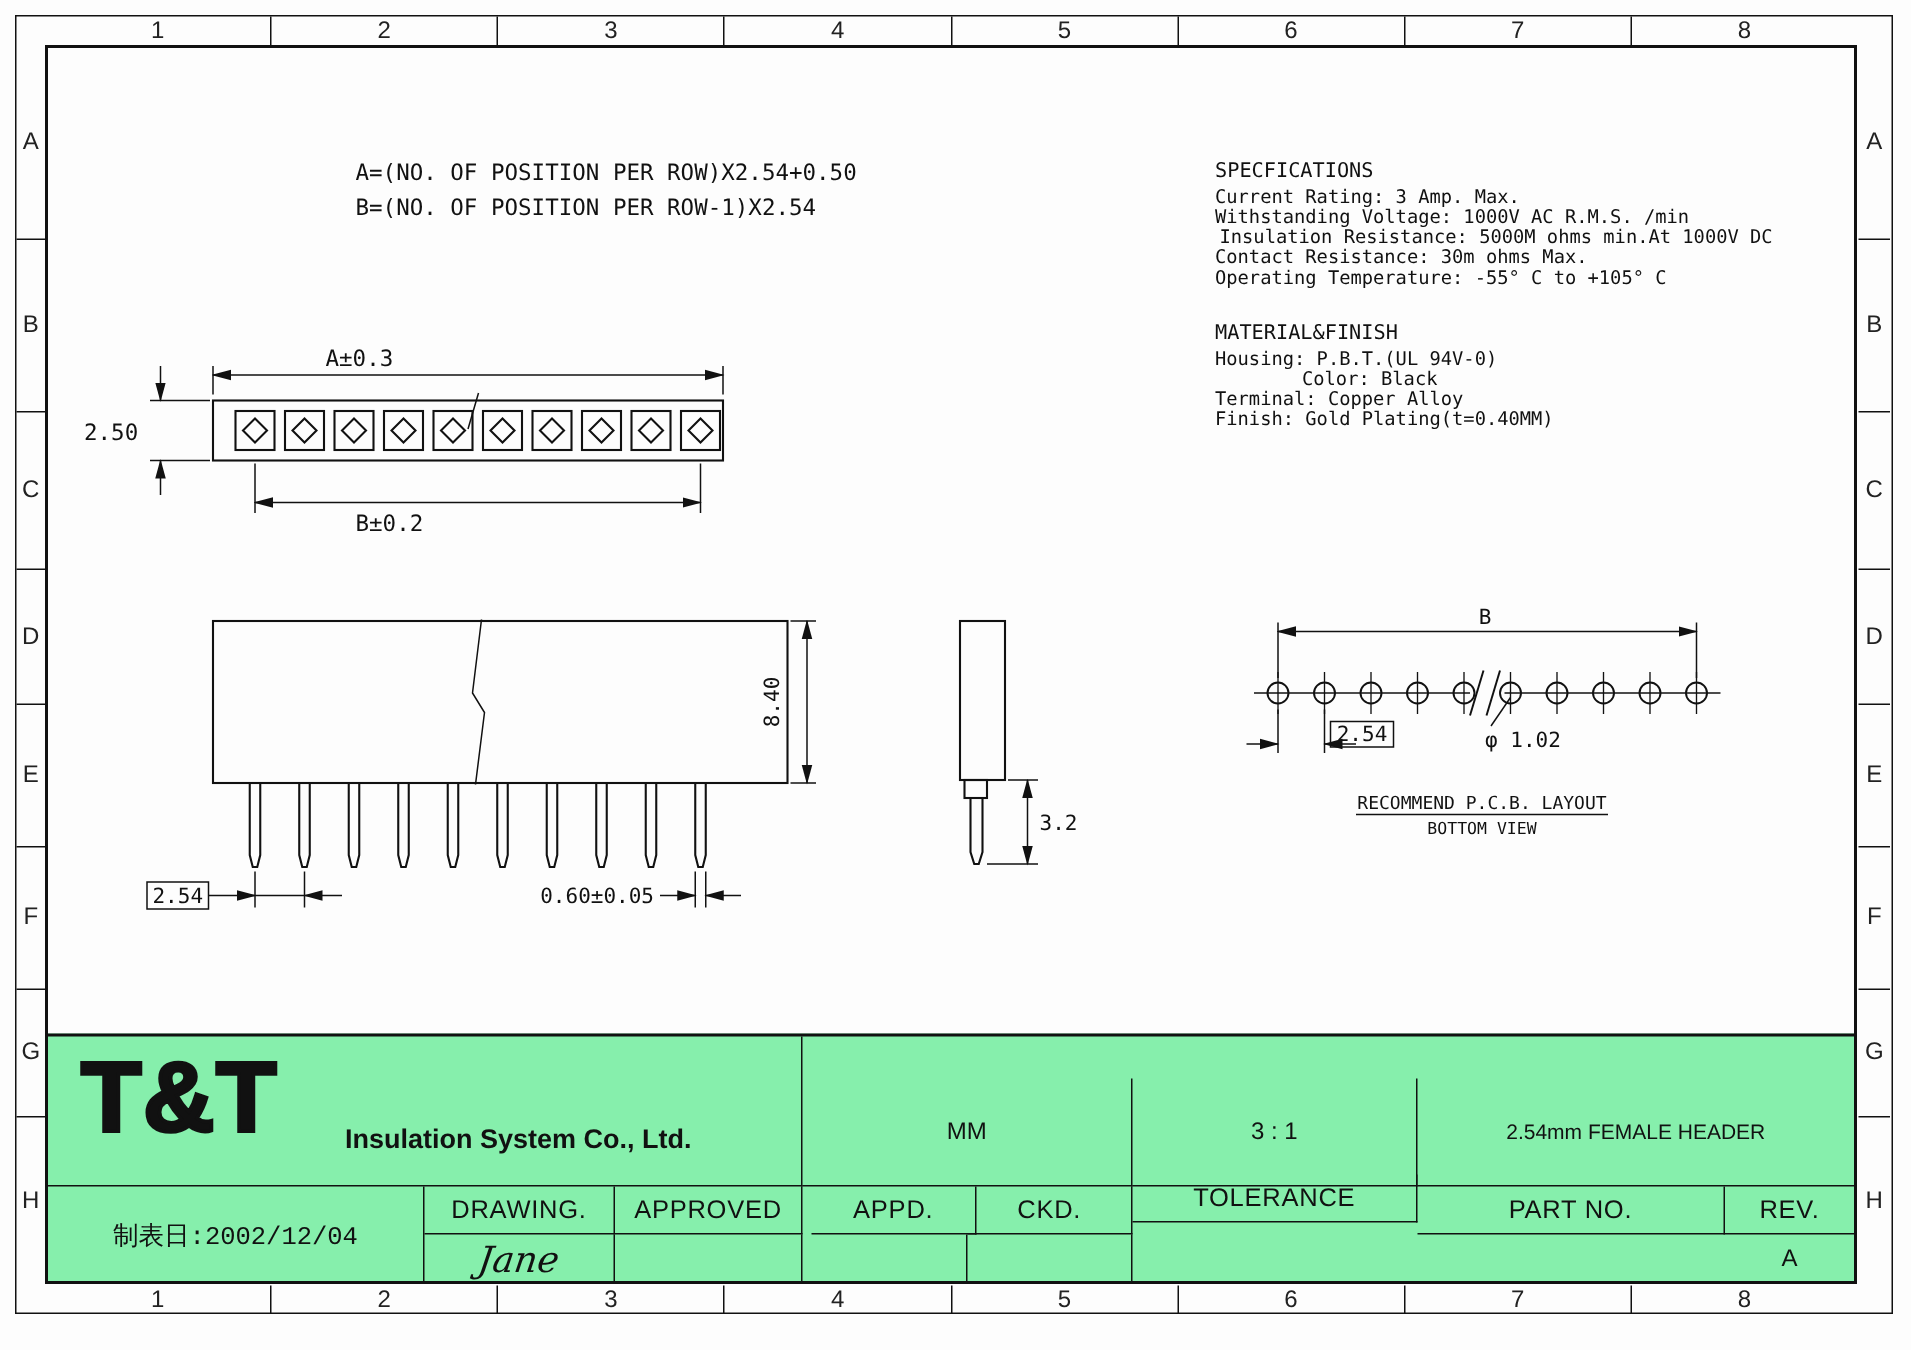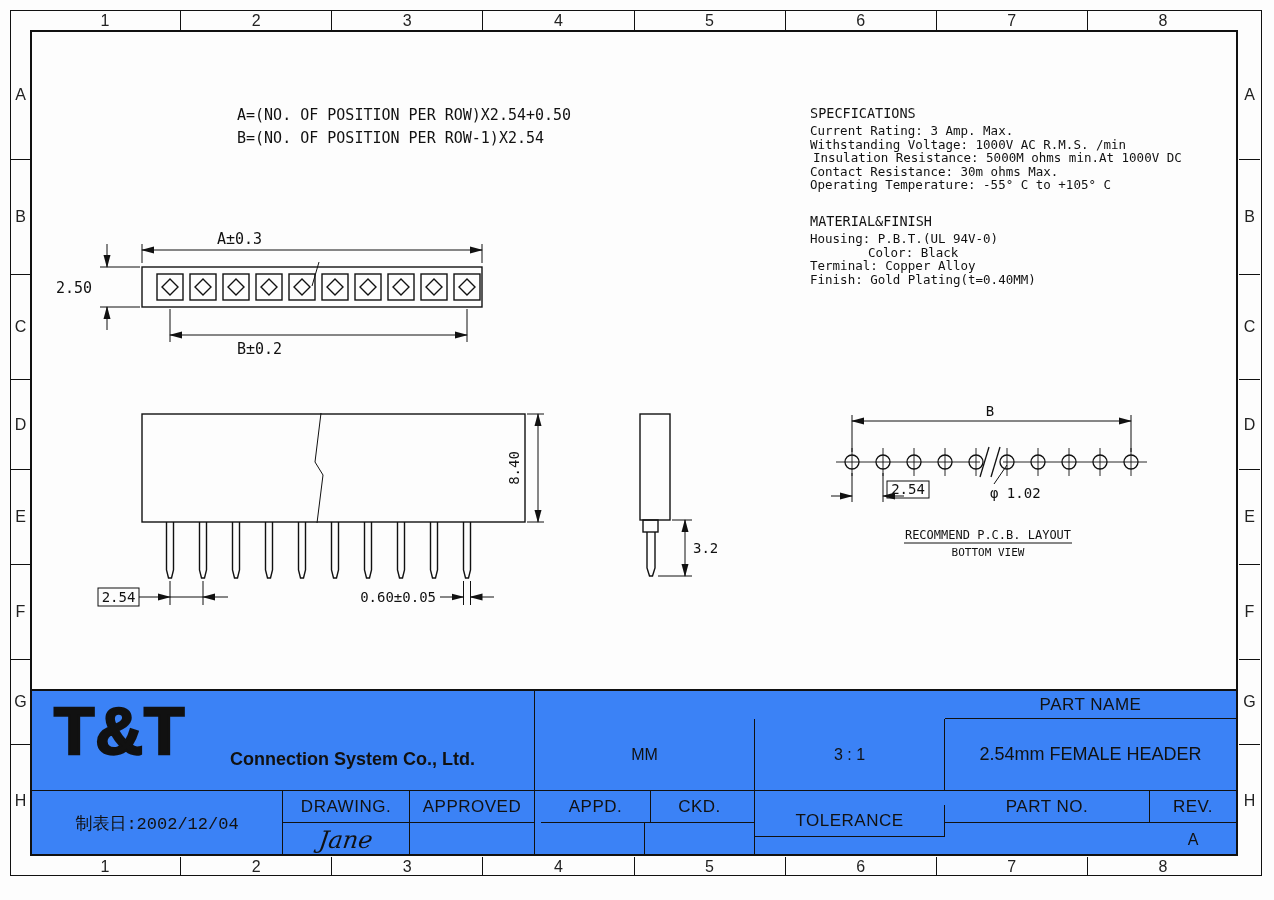--- a/index.html
+++ b/index.html
@@ -11,29 +11,29 @@
   .ruler-top{left:30px;top:11px;width:1208px;height:19px}
   .ruler-bottom{left:30px;top:857px;width:1208px;height:19px}
   .ruler-top .cell,.ruler-bottom .cell{flex:1 1 0;height:100%;border-right:1.5px solid #111}
   .ruler-top .cell:last-child,.ruler-bottom .cell:last-child{border-right:none}
   .ruler-left{left:11px;top:30px;width:19px;height:826px;flex-direction:column}
   .ruler-right{left:1239px;top:30px;width:21px;height:826px;flex-direction:column}
   .ruler-left .cell,.ruler-right .cell{width:100%;border-bottom:1.5px solid #111}
   .ruler-left .cell:last-child,.ruler-right .cell:last-child{border-bottom:none}
   svg.drawing{position:absolute;left:32px;top:32px}
   svg text{fill:#111;font-family:"DejaVu Sans Mono",monospace}
-  .titleblock{position:absolute;left:32px;top:689px;width:1204px;height:165px;border-top:2px solid #111;box-sizing:border-box;background:#3b82f6}
+  .titleblock{position:absolute;left:32px;top:689px;width:1204px;height:165px;border-top:2px solid #111;box-sizing:border-box;background:#86efac}
   .tb-cell{position:absolute;border-right:1.5px solid #111;border-bottom:1.5px solid #111;display:flex;align-items:center;justify-content:center;box-sizing:border-box;overflow:hidden}
   .no-b{border-bottom:none}.no-r{border-right:none}
   .tb-h{font-size:17px;letter-spacing:.5px}
   .tb-v{font-size:16px}
   .logo-cell{justify-content:flex-start}
   .logo{position:absolute;left:22px;top:2px;font-size:66px;font-weight:bold;letter-spacing:1px;-webkit-text-stroke:2.5px #111}
   .company{position:absolute;left:198px;top:58px;font-size:18px;font-weight:bold}
-  .partname-val{display:flex;flex-direction:column;align-items:center;justify-content:center;font-size:18px;line-height:1.55}
+  .partname-val{display:flex;flex-direction:column;align-items:center;justify-content:center;font-size:14px;line-height:1.55}
   .date-cell{font-size:17px;font-family:Liberation Mono, monospace}
   .signature{font-family:"DejaVu Serif",serif;font-style:italic;font-size:24px;transform:skewX(-8deg)}
   .partno-val{font-size:17px;letter-spacing:1px}
 </style>
 </head>
 <body>
 
 <div class="frame-outer"></div>
 <div class="frame-inner"></div>
 
@@ -234,40 +234,39 @@
   <text x="958" y="384" text-anchor="middle" font-size="14">B</text>
   <text x="876" y="462" text-anchor="middle" font-size="14">2.54</text>
   <text x="958" y="466" font-size="14">φ 1.02</text>
   <text x="956" y="507" text-anchor="middle" font-size="12">RECOMMEND P.C.B. LAYOUT</text>
   <text x="956" y="524" text-anchor="middle" font-size="11">BOTTOM VIEW</text>
 </svg>
 
 <div class="titleblock">
   <div class="tb-cell logo-cell" style="left:0;top:0;width:503px;height:100px">
     <div class="logo">T&amp;T</div>
-    <div class="company">Connection System Co., Ltd.</div>
+    <div class="company">Insulation System Co., Ltd.</div>
   </div>
   <div class="tb-cell date-cell no-b" style="left:0;top:100px;width:251px;height:65px">制表日:2002/12/04</div>
   <div class="tb-cell tb-h" style="left:251px;top:100px;width:127px;height:32px">DRAWING.</div>
   <div class="tb-cell no-b" style="left:251px;top:132px;width:127px;height:33px">
       <span class="signature">Jane</span>
     </div>
   <div class="tb-cell tb-h" style="left:378px;top:100px;width:125px;height:32px">APPROVED</div>
   <div class="tb-cell no-b" style="left:378px;top:132px;width:125px;height:33px"></div>
 
-  <div class="tb-cell tb-h no-r" style="left:913px;top:0;width:291px;height:28px">PART NAME</div>
 
   <div class="tb-cell tb-v" style="left:503px;top:28px;width:220px;height:72px">MM</div>
   <div class="tb-cell tb-v" style="left:723px;top:28px;width:190px;height:72px">3 : 1</div>
   <div class="tb-cell partname-val no-r" style="left:913px;top:28px;width:291px;height:72px">
     <div>2.54mm FEMALE HEADER</div>
   </div>
 
   <div class="tb-cell tb-h" style="left:509px;top:100px;width:110px;height:32px">APPD.</div>
   <div class="tb-cell tb-h" style="left:613px;top:100px;width:110px;height:32px">CKD.</div>
-  <div class="tb-cell tb-h" style="left:723px;top:114px;width:190px;height:32px">TOLERANCE</div>
+  <div class="tb-cell tb-h" style="left:723px;top:92px;width:190px;height:32px">TOLERANCE</div>
   <div class="tb-cell tb-h" style="left:913px;top:100px;width:205px;height:32px">PART NO.</div>
   <div class="tb-cell tb-h no-r" style="left:1118px;top:100px;width:86px;height:32px">REV.</div>
 
   <div class="tb-cell tb-v no-b" style="left:503px;top:132px;width:110px;height:33px"></div>
   <div class="tb-cell tb-v no-b" style="left:613px;top:132px;width:110px;height:33px"></div>
   <div class="tb-cell tb-v no-b no-r" style="left:1118px;top:132px;width:86px;height:33px">A</div>
 </div>
 
 </body></html>

